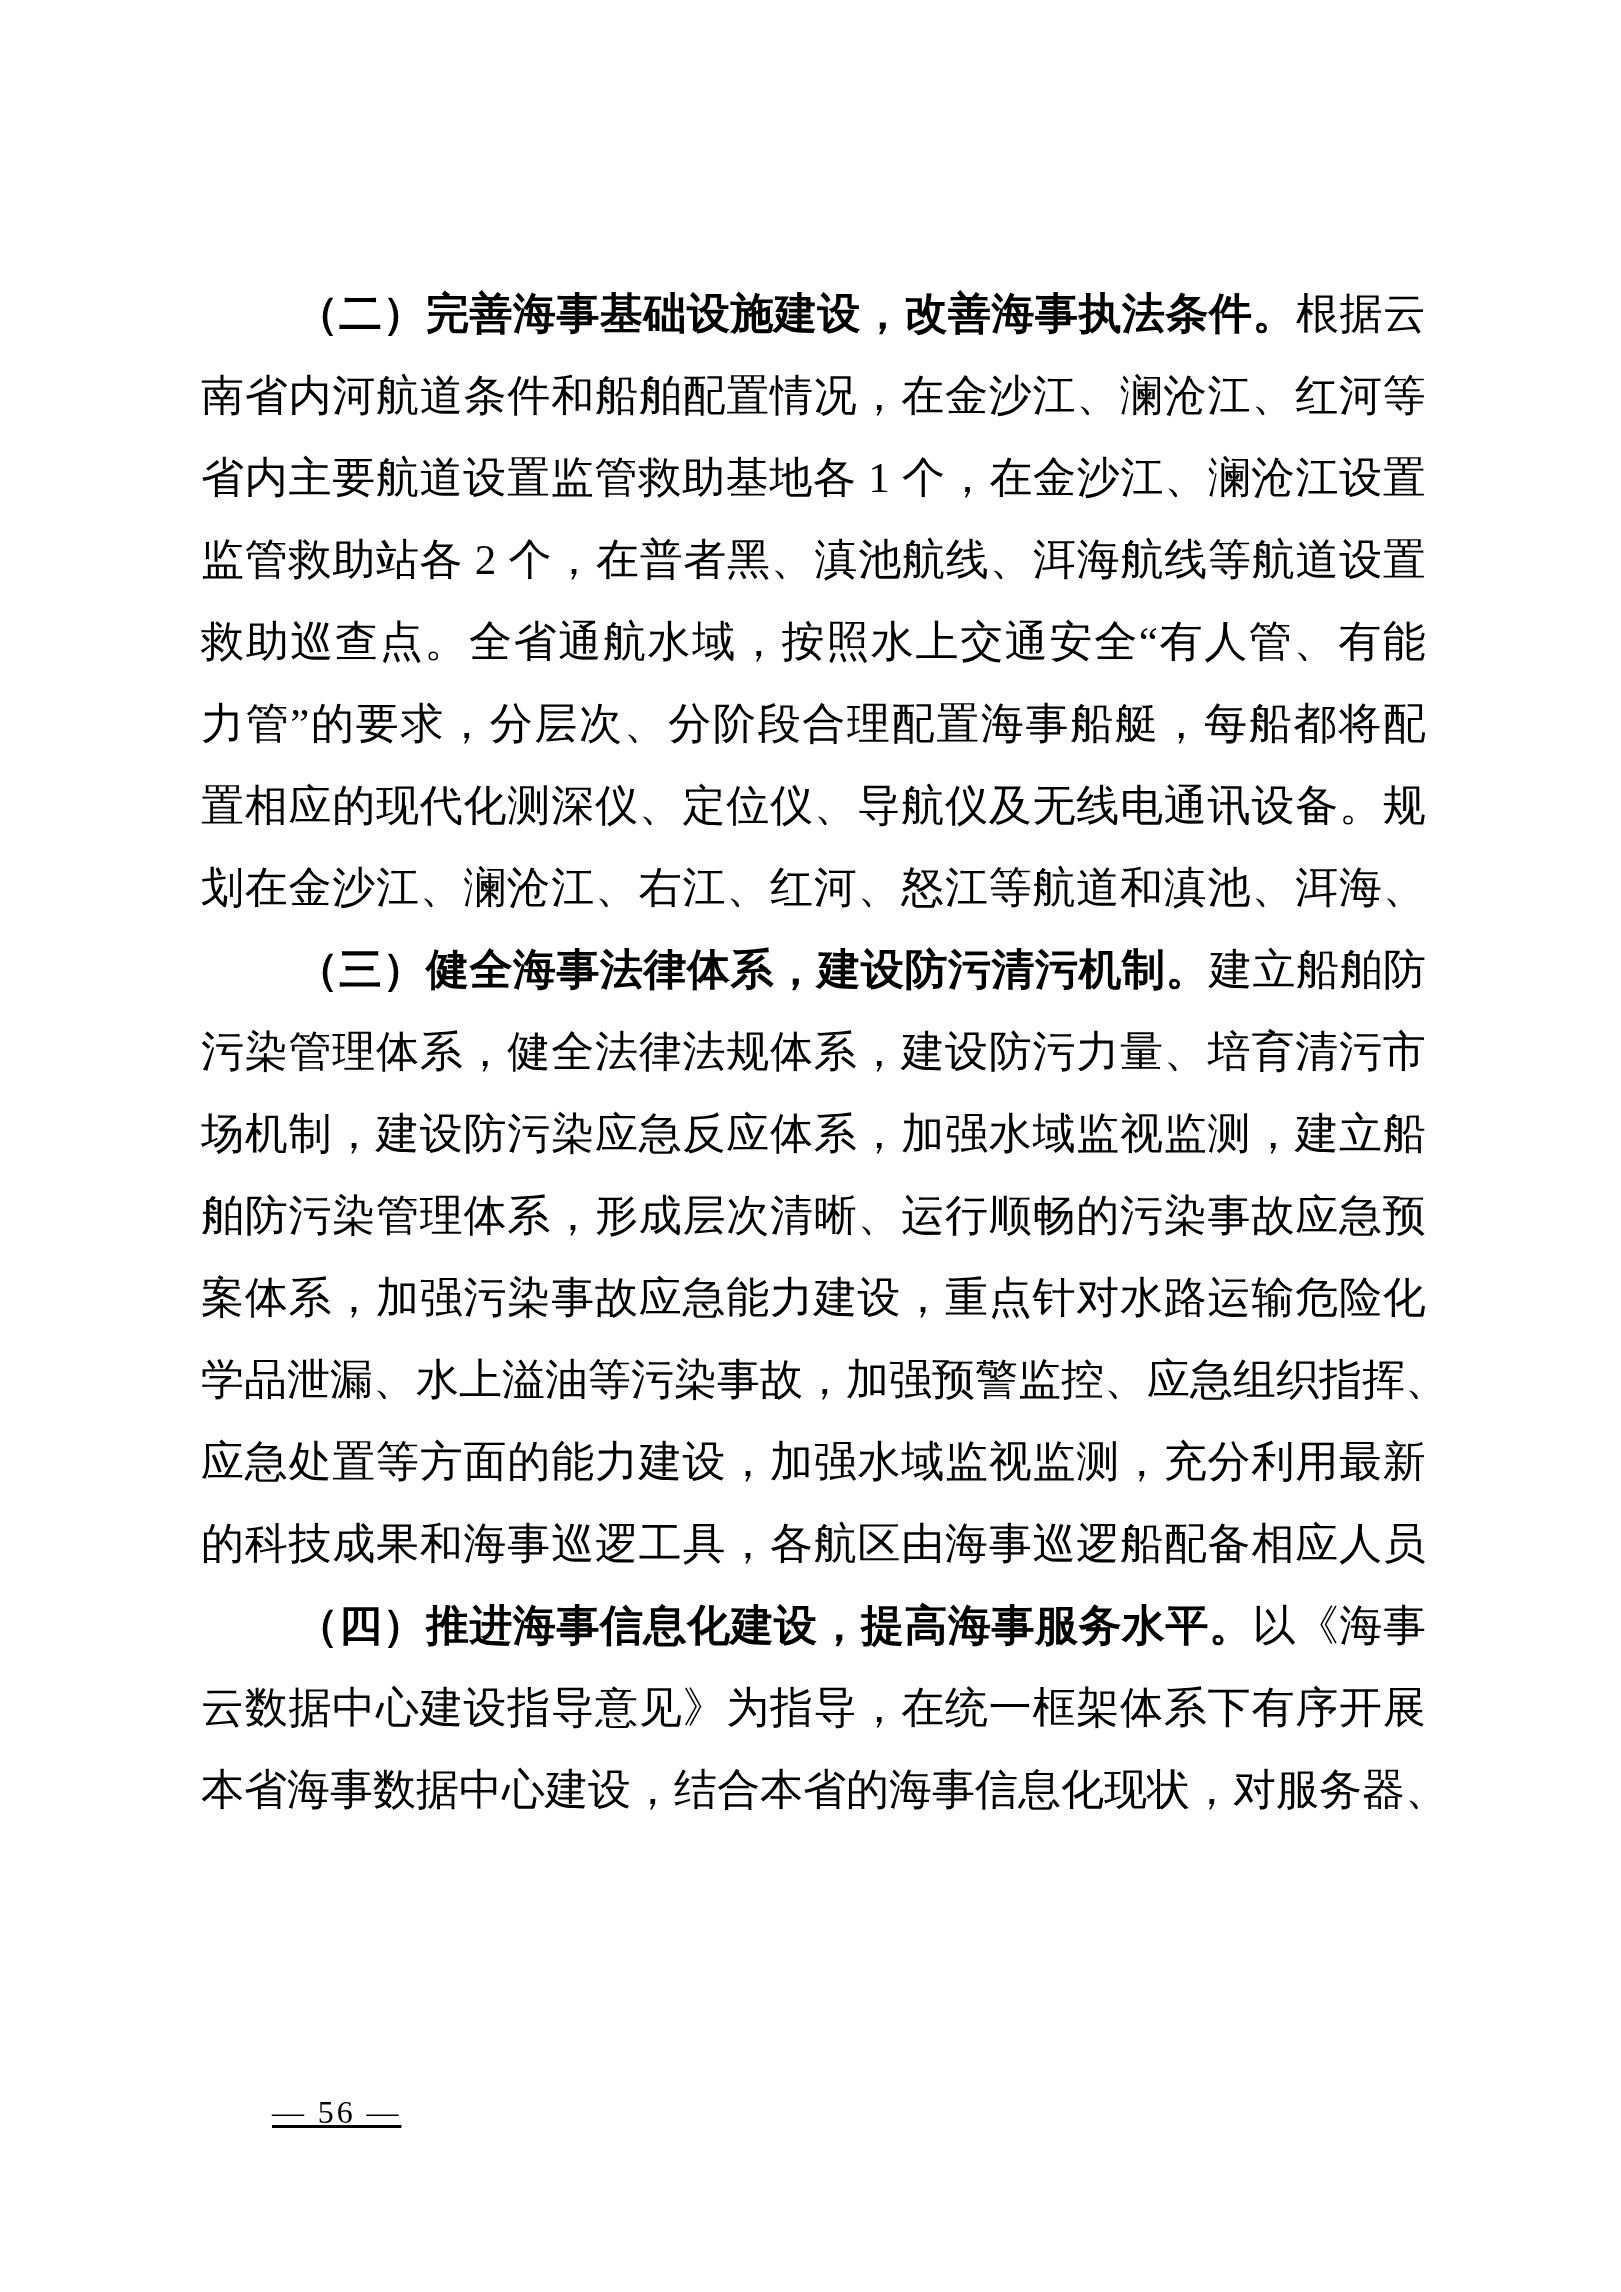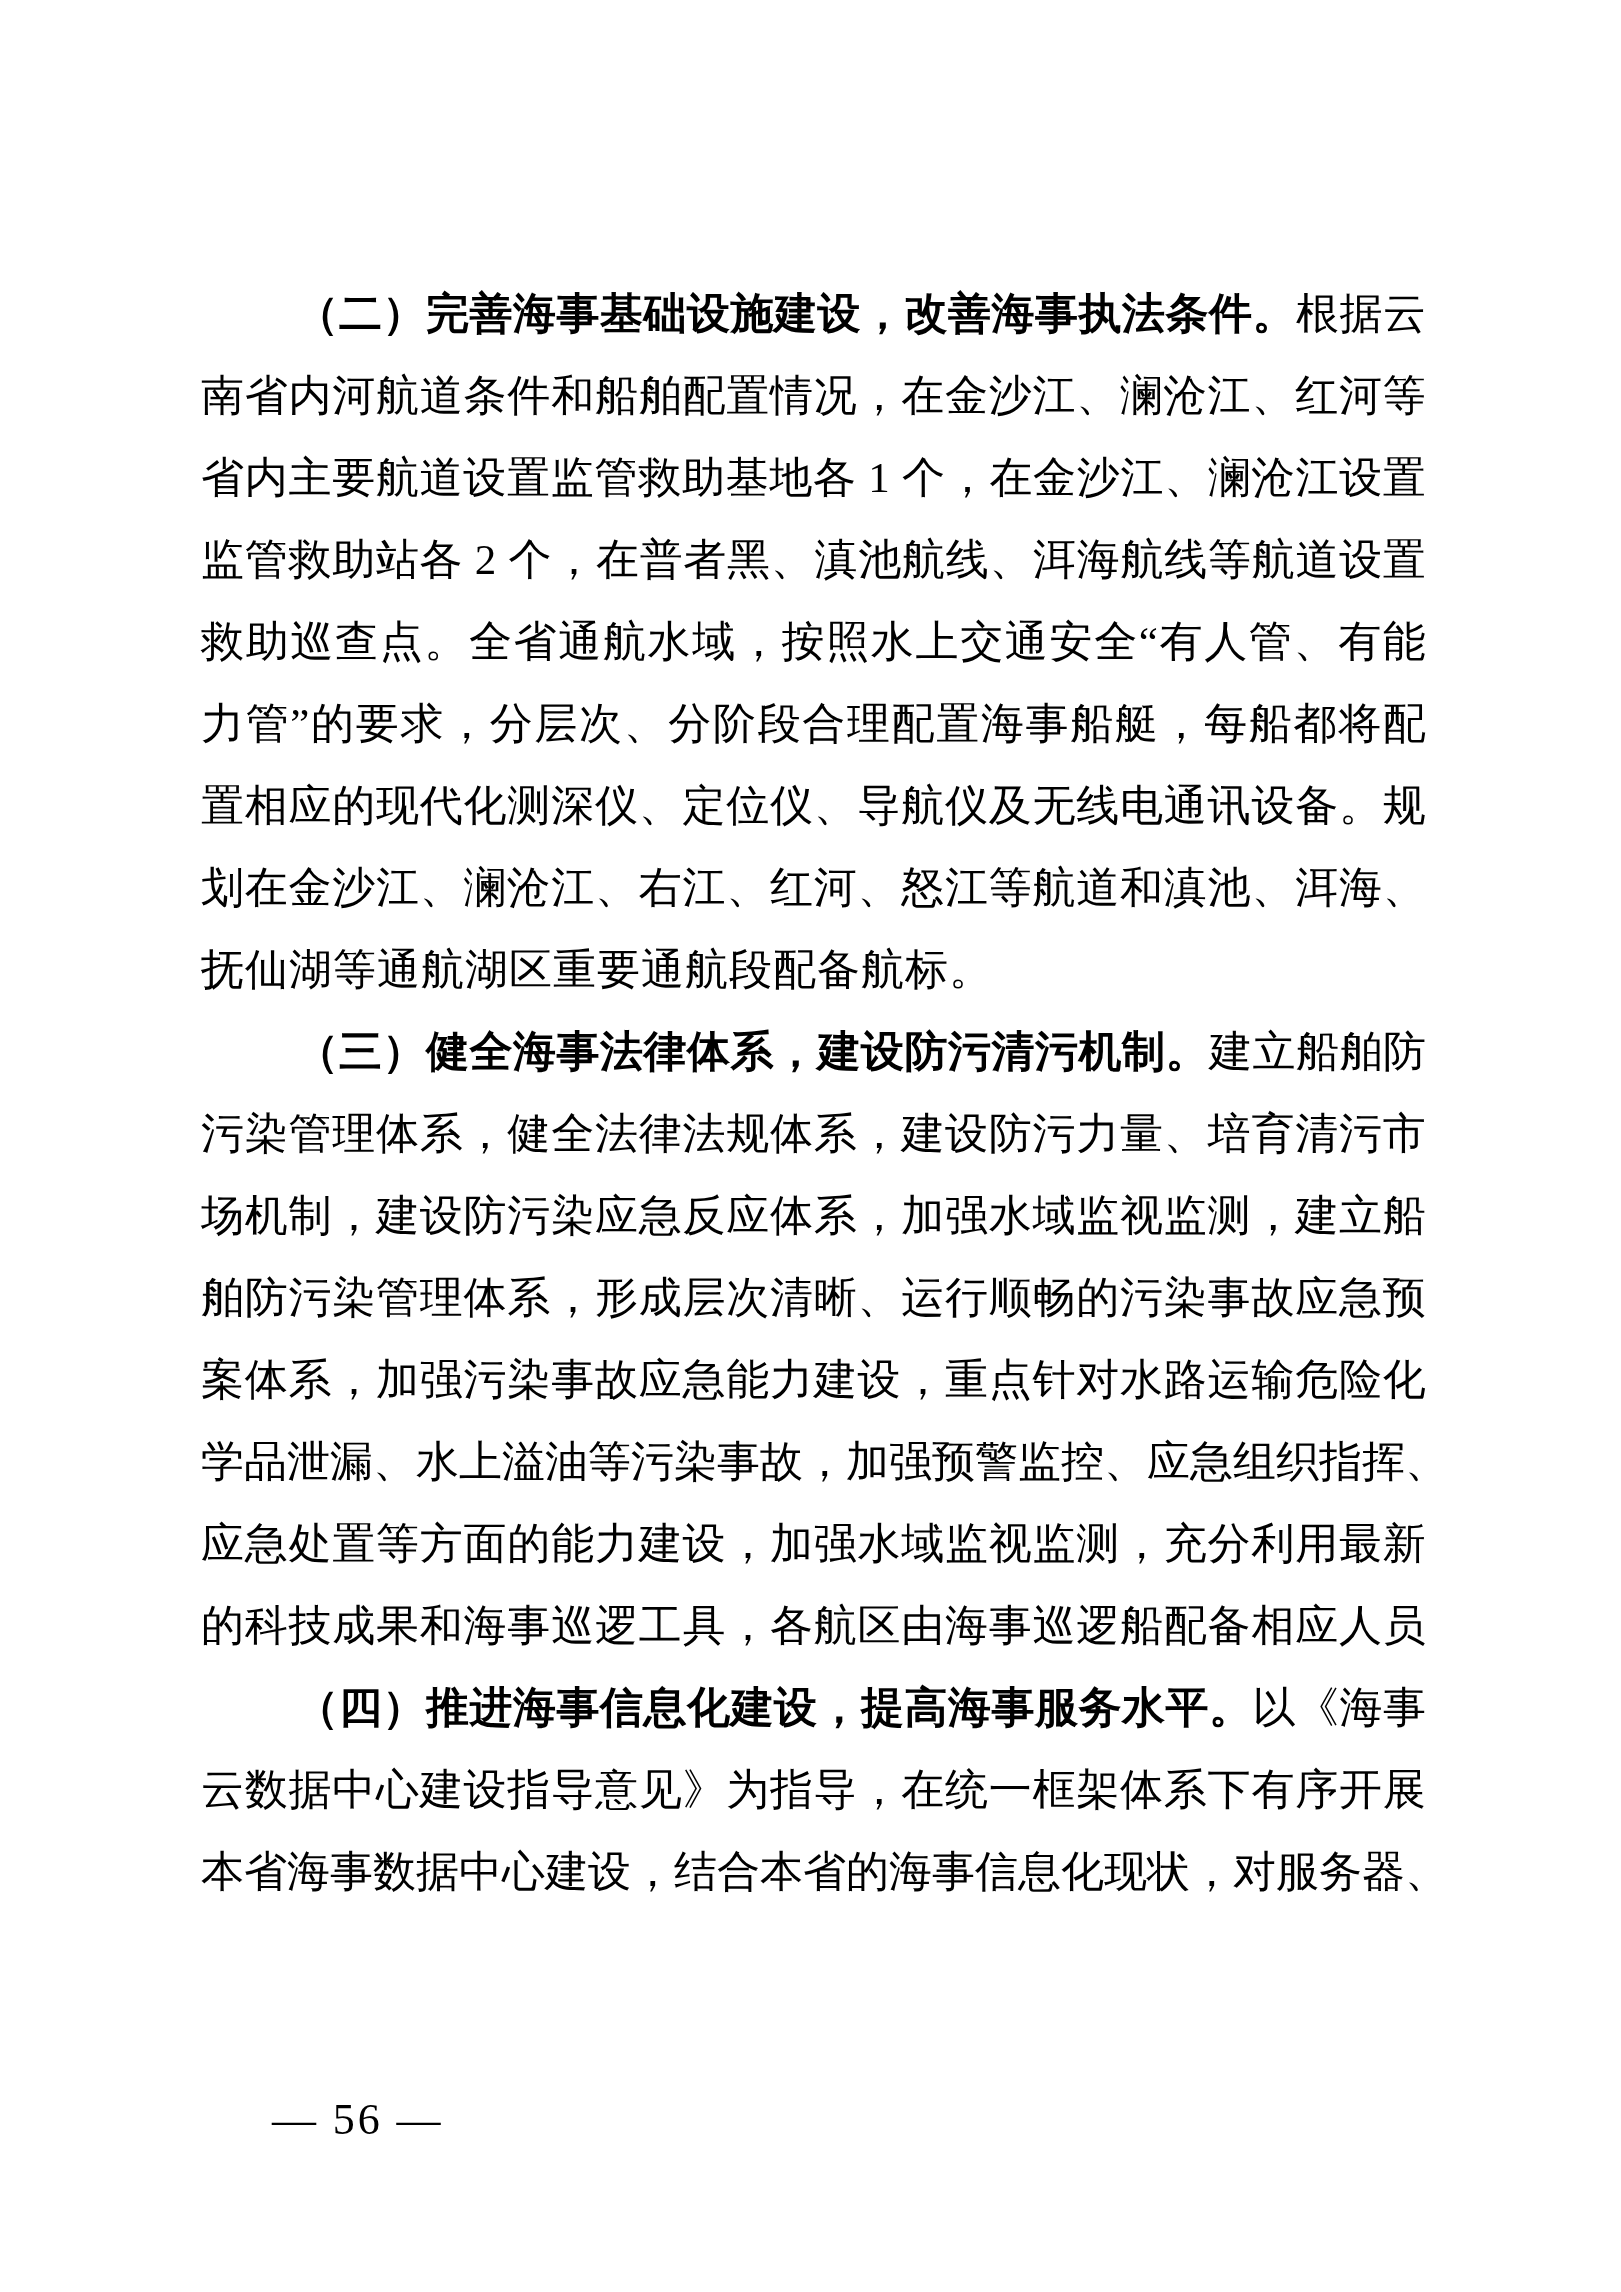--- a/index.html
+++ b/index.html
@@ -30,22 +30,23 @@
   .line.indent::before {
     content: "";
     flex: 0 0 94px;
   }
   .seg { display: contents; }
   .b { font-weight: bold; }
   .lastline { letter-spacing: 1px; }
   .footer {
     position: absolute;
     left: 272px; top: 2094px;
-    font-size: 44px;
+    font-size: 32px;
     letter-spacing: 2.9px;
+    text-decoration: underline;
   }
 </style>
 </head>
 <body>
 
 <main>
   <section class="text-block">
 
     <div class="para">
       <div class="line flexj indent">
@@ -66,21 +67,20 @@
         </div>
       <div class="line flexj">
           <span class="seg"><span>力</span><span>管</span><span>”</span><span>的</span><span>要</span><span>求</span><span>，</span><span>分</span><span>层</span><span>次</span><span>、</span><span>分</span><span>阶</span><span>段</span><span>合</span><span>理</span><span>配</span><span>置</span><span>海</span><span>事</span><span>船</span><span>艇</span><span>，</span><span>每</span><span>船</span><span>都</span><span>将</span><span>配</span></span>
         </div>
       <div class="line flexj">
           <span class="seg"><span>置</span><span>相</span><span>应</span><span>的</span><span>现</span><span>代</span><span>化</span><span>测</span><span>深</span><span>仪</span><span>、</span><span>定</span><span>位</span><span>仪</span><span>、</span><span>导</span><span>航</span><span>仪</span><span>及</span><span>无</span><span>线</span><span>电</span><span>通</span><span>讯</span><span>设</span><span>备</span><span>。</span><span>规</span></span>
         </div>
       <div class="line flexj">
           <span class="seg"><span>划</span><span>在</span><span>金</span><span>沙</span><span>江</span><span>、</span><span>澜</span><span>沧</span><span>江</span><span>、</span><span>右</span><span>江</span><span>、</span><span>红</span><span>河</span><span>、</span><span>怒</span><span>江</span><span>等</span><span>航</span><span>道</span><span>和</span><span>滇</span><span>池</span><span>、</span><span>洱</span><span>海</span><span>、</span></span>
         </div>
-      <div class="line lastline">抚仙湖等通航湖区重要通航段配备航标。</div>
     </div>
 
     <div class="para">
       <div class="line flexj indent">
         <span class="seg b"><span>（</span><span>三</span><span>）</span><span>健</span><span>全</span><span>海</span><span>事</span><span>法</span><span>律</span><span>体</span><span>系</span><span>，</span><span>建</span><span>设</span><span>防</span><span>污</span><span>清</span><span>污</span><span>机</span><span>制</span><span>。</span></span>
         <span class="seg"><span>建</span><span>立</span><span>船</span><span>舶</span><span>防</span></span>
       </div>
       <div class="line flexj">
           <span class="seg"><span>污</span><span>染</span><span>管</span><span>理</span><span>体</span><span>系</span><span>，</span><span>健</span><span>全</span><span>法</span><span>律</span><span>法</span><span>规</span><span>体</span><span>系</span><span>，</span><span>建</span><span>设</span><span>防</span><span>污</span><span>力</span><span>量</span><span>、</span><span>培</span><span>育</span><span>清</span><span>污</span><span>市</span></span>
         </div>

